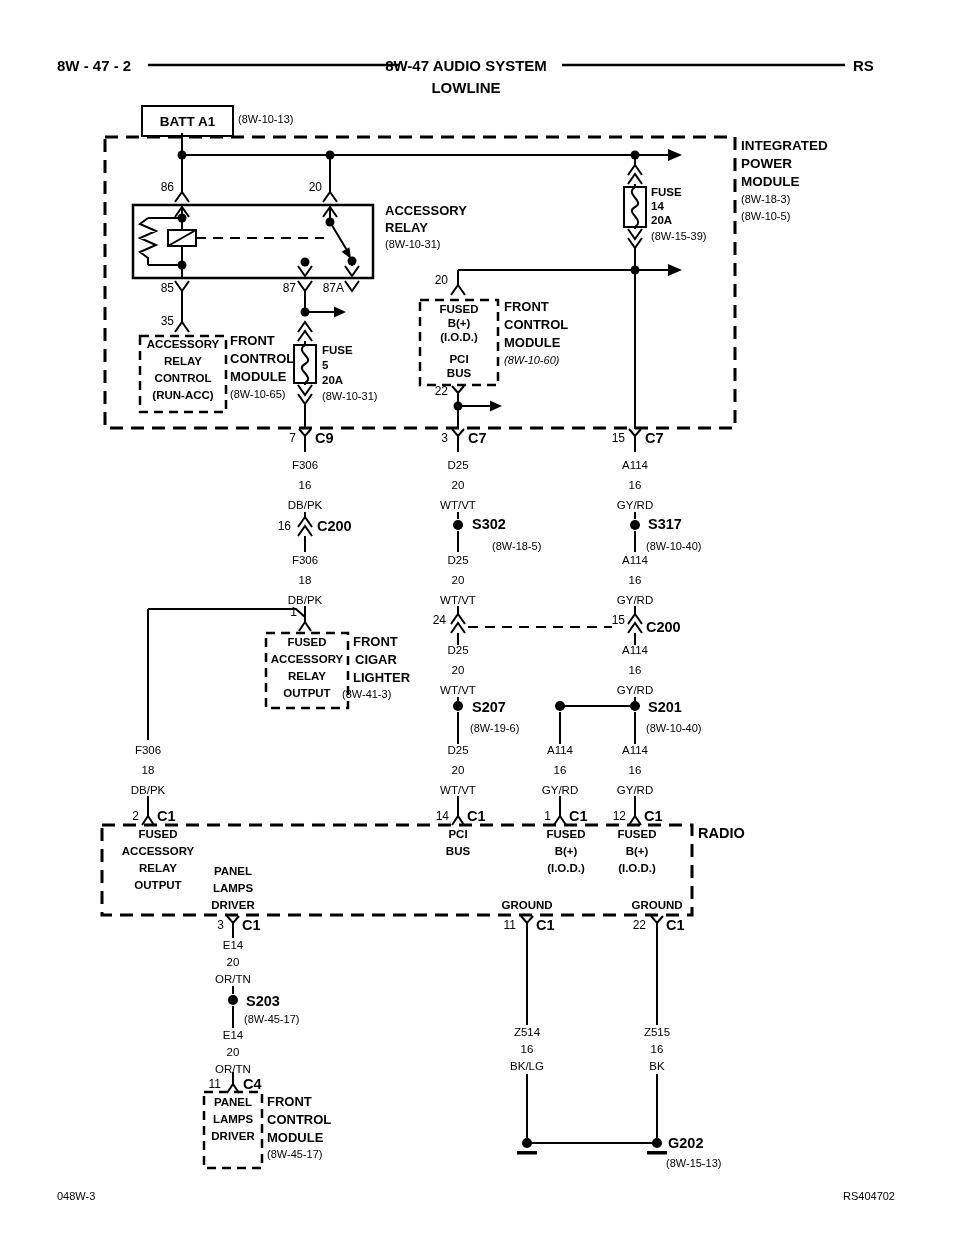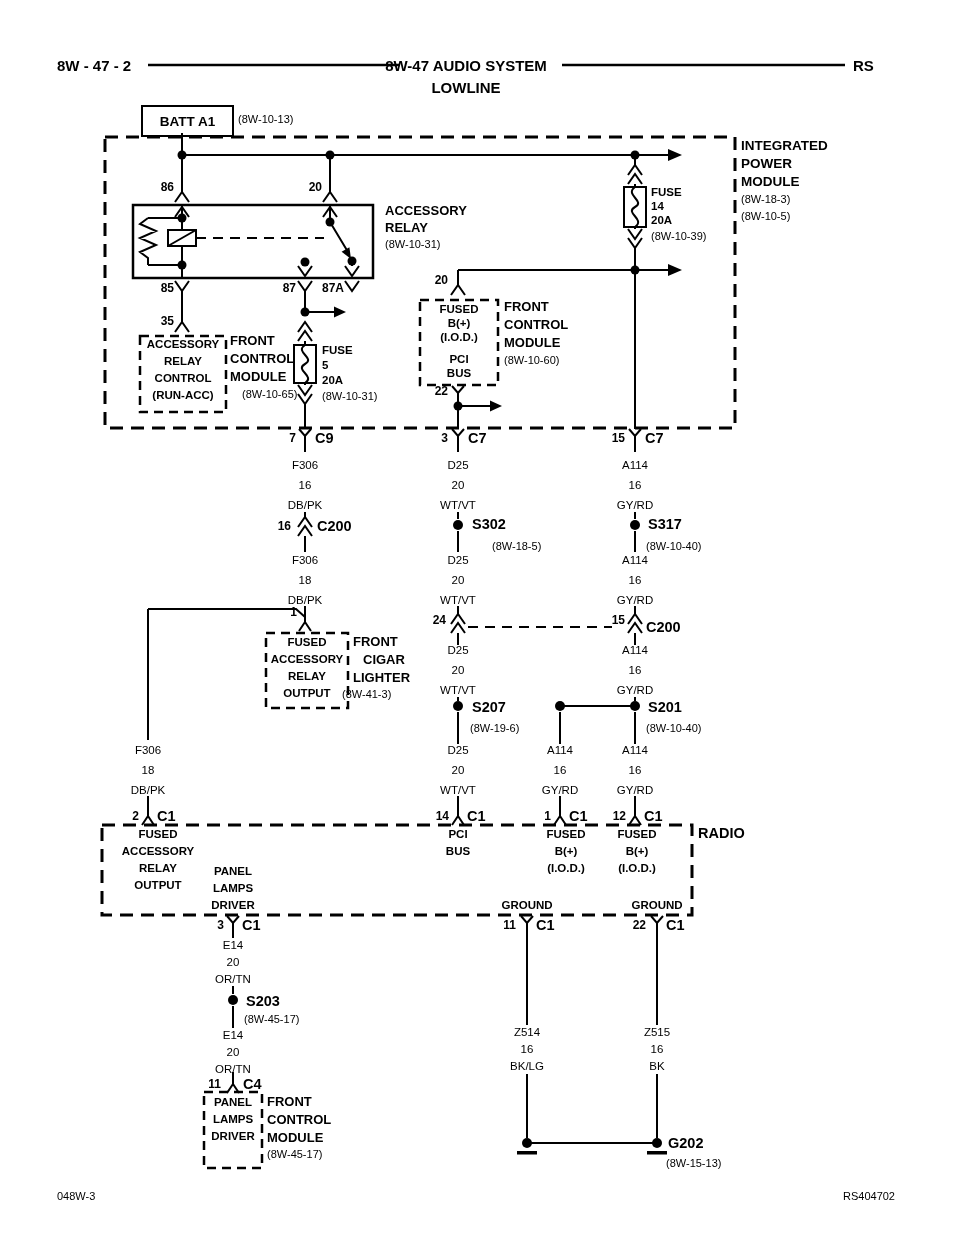--- a/index.html
+++ b/index.html
@@ -3,21 +3,21 @@
 <meta charset="utf-8">
 <style>
   html,body{margin:0;padding:0;background:#fff;}
   #page{position:relative;width:960px;height:1242px;background:#fff;overflow:hidden;
         font-family:"Liberation Sans",sans-serif;color:#000;}
   #wires{position:absolute;left:0;top:0;}
   .lbl{position:absolute;white-space:nowrap;line-height:1;}
   .a-m{transform:translate(-50%,-50%);}
   .a-s{transform:translate(0,-50%);}
   .a-e{transform:translate(-100%,-50%);}
-  .pin{font-size:12px;font-weight:700;}
+  .pin{font-size:12px;font-weight:400;}
   .conn{font-size:14.5px;font-weight:700;}
   .wire{font-size:11.5px;font-weight:400;}
   .box{font-size:11.5px;font-weight:700;}
   .mod{font-size:13px;font-weight:700;}
   .ref{font-size:11px;font-weight:400;}
   .splice{font-size:14.5px;font-weight:700;}
   .hdr{position:absolute;font-weight:700;font-size:15px;white-space:nowrap;transform:translateY(-50%);}
   .hdr-c{transform:translate(-50%,-50%);}
   #batt-box{position:absolute;left:141px;top:105px;width:89px;height:28px;border:2.5px solid #000;
             display:flex;align-items:center;justify-content:center;font-weight:700;font-size:13.5px;}
@@ -190,44 +190,44 @@
       <div class="lbl pin a-e" style="left: 322px; top: 187px;">20</div>
       <div class="lbl pin a-e" style="left: 174px; top: 288px;">85</div>
       <div class="lbl pin a-e" style="left: 296px; top: 288px;">87</div>
       <div class="lbl pin a-e" style="left: 344px; top: 288px;">87A</div>
       <div class="lbl mod a-s" style="left: 385px; top: 210px;">ACCESSORY</div>
       <div class="lbl mod a-s" style="left: 385px; top: 227px;">RELAY</div>
       <div class="lbl ref a-s" style="left: 385px; top: 244px;">(8W-10-31)</div>
       <div class="lbl box a-s" style="left: 651px; top: 193px;">FUSE</div>
       <div class="lbl box a-s" style="left: 651px; top: 207px;">14</div>
       <div class="lbl box a-s" style="left: 651px; top: 221px;">20A</div>
-      <div class="lbl ref a-s" style="left: 651px; top: 236px;">(8W-10-39)</div>
+      <div class="lbl ref a-s" style="left: 651px; top: 236px;">(8W-15-39)</div>
       <div class="lbl pin a-e" style="left: 174px; top: 321px;">35</div>
       <div class="lbl box a-m" style="left: 183px; top: 345px;">ACCESSORY</div>
       <div class="lbl box a-m" style="left: 183px; top: 362px;">RELAY</div>
       <div class="lbl box a-m" style="left: 183px; top: 379px;">CONTROL</div>
       <div class="lbl box a-m" style="left: 183px; top: 396px;">(RUN-ACC)</div>
       <div class="lbl mod a-s" style="left: 230px; top: 340px;">FRONT</div>
       <div class="lbl mod a-s" style="left: 230px; top: 358px;">CONTROL</div>
       <div class="lbl mod a-s" style="left: 230px; top: 376px;">MODULE</div>
-      <div class="lbl ref a-s" style="left: 242px; top: 394px;">(8W-10-65)</div>
+      <div class="lbl ref a-s" style="left: 230px; top: 394px;">(8W-10-65)</div>
       <div class="lbl box a-s" style="left: 322px; top: 351px;">FUSE</div>
       <div class="lbl box a-s" style="left: 322px; top: 366px;">5</div>
       <div class="lbl box a-s" style="left: 322px; top: 381px;">20A</div>
       <div class="lbl ref a-s" style="left: 322px; top: 396px;">(8W-10-31)</div>
       <div class="lbl pin a-e" style="left: 448px; top: 280px;">20</div>
       <div class="lbl box a-m" style="left: 459px; top: 310px;">FUSED</div>
       <div class="lbl box a-m" style="left: 459px; top: 324px;">B(+)</div>
       <div class="lbl box a-m" style="left: 459px; top: 338px;">(I.O.D.)</div>
       <div class="lbl box a-m" style="left: 459px; top: 360px;">PCI</div>
       <div class="lbl box a-m" style="left: 459px; top: 374px;">BUS</div>
       <div class="lbl mod a-s" style="left: 504px; top: 306px;">FRONT</div>
       <div class="lbl mod a-s" style="left: 504px; top: 324px;">CONTROL</div>
       <div class="lbl mod a-s" style="left: 504px; top: 342px;">MODULE</div>
-      <div class="lbl ref a-s" style="left: 504px; top: 360px;">(8W-10-60)</div>
+      <div class="lbl ref a-s" style="left: 504px; top: 360px; font-style: italic;">(8W-10-60)</div>
       <div class="lbl pin a-e" style="left: 448px; top: 391px;">22</div>
       <div class="lbl pin a-e" style="left: 296px; top: 438px;">7</div>
       <div class="lbl conn a-s" style="left: 315px; top: 438px;">C9</div>
       <div class="lbl pin a-e" style="left: 448px; top: 438px;">3</div>
       <div class="lbl conn a-s" style="left: 468px; top: 438px;">C7</div>
       <div class="lbl pin a-e" style="left: 625px; top: 438px;">15</div>
       <div class="lbl conn a-s" style="left: 645px; top: 438px;">C7</div>
       <div class="lbl wire a-m" style="left: 305px; top: 466px;">F306</div>
       <div class="lbl wire a-m" style="left: 305px; top: 486px;">16</div>
       <div class="lbl wire a-m" style="left: 305px; top: 506px;">DB/PK</div>
@@ -254,21 +254,21 @@
       <div class="lbl wire a-m" style="left: 635px; top: 601px;">GY/RD</div>
       <div class="lbl pin a-e" style="left: 297px; top: 612px;">1</div>
       <div class="lbl pin a-e" style="left: 446px; top: 620px;">24</div>
       <div class="lbl pin a-e" style="left: 625px; top: 620px;">15</div>
       <div class="lbl conn a-s" style="left: 646px; top: 627px;">C200</div>
       <div class="lbl box a-m" style="left: 307px; top: 643px;">FUSED</div>
       <div class="lbl box a-m" style="left: 307px; top: 660px;">ACCESSORY</div>
       <div class="lbl box a-m" style="left: 307px; top: 677px;">RELAY</div>
       <div class="lbl box a-m" style="left: 307px; top: 694px;">OUTPUT</div>
       <div class="lbl mod a-s" style="left: 353px; top: 641px;">FRONT</div>
-      <div class="lbl mod a-s" style="left: 363px; top: 659px;">CIGAR</div>
+      <div class="lbl mod a-s" style="left: 355px; top: 659px;">CIGAR</div>
       <div class="lbl mod a-s" style="left: 353px; top: 677px;">LIGHTER</div>
       <div class="lbl ref a-s" style="left: 342px; top: 694px;">(8W-41-3)</div>
       <div class="lbl wire a-m" style="left: 458px; top: 651px;">D25</div>
       <div class="lbl wire a-m" style="left: 458px; top: 671px;">20</div>
       <div class="lbl wire a-m" style="left: 458px; top: 691px;">WT/VT</div>
       <div class="lbl wire a-m" style="left: 635px; top: 651px;">A114</div>
       <div class="lbl wire a-m" style="left: 635px; top: 671px;">16</div>
       <div class="lbl wire a-m" style="left: 635px; top: 691px;">GY/RD</div>
       <div class="lbl splice a-s" style="left: 472px; top: 707px;">S207</div>
       <div class="lbl ref a-s" style="left: 470px; top: 728px;">(8W-19-6)</div>

